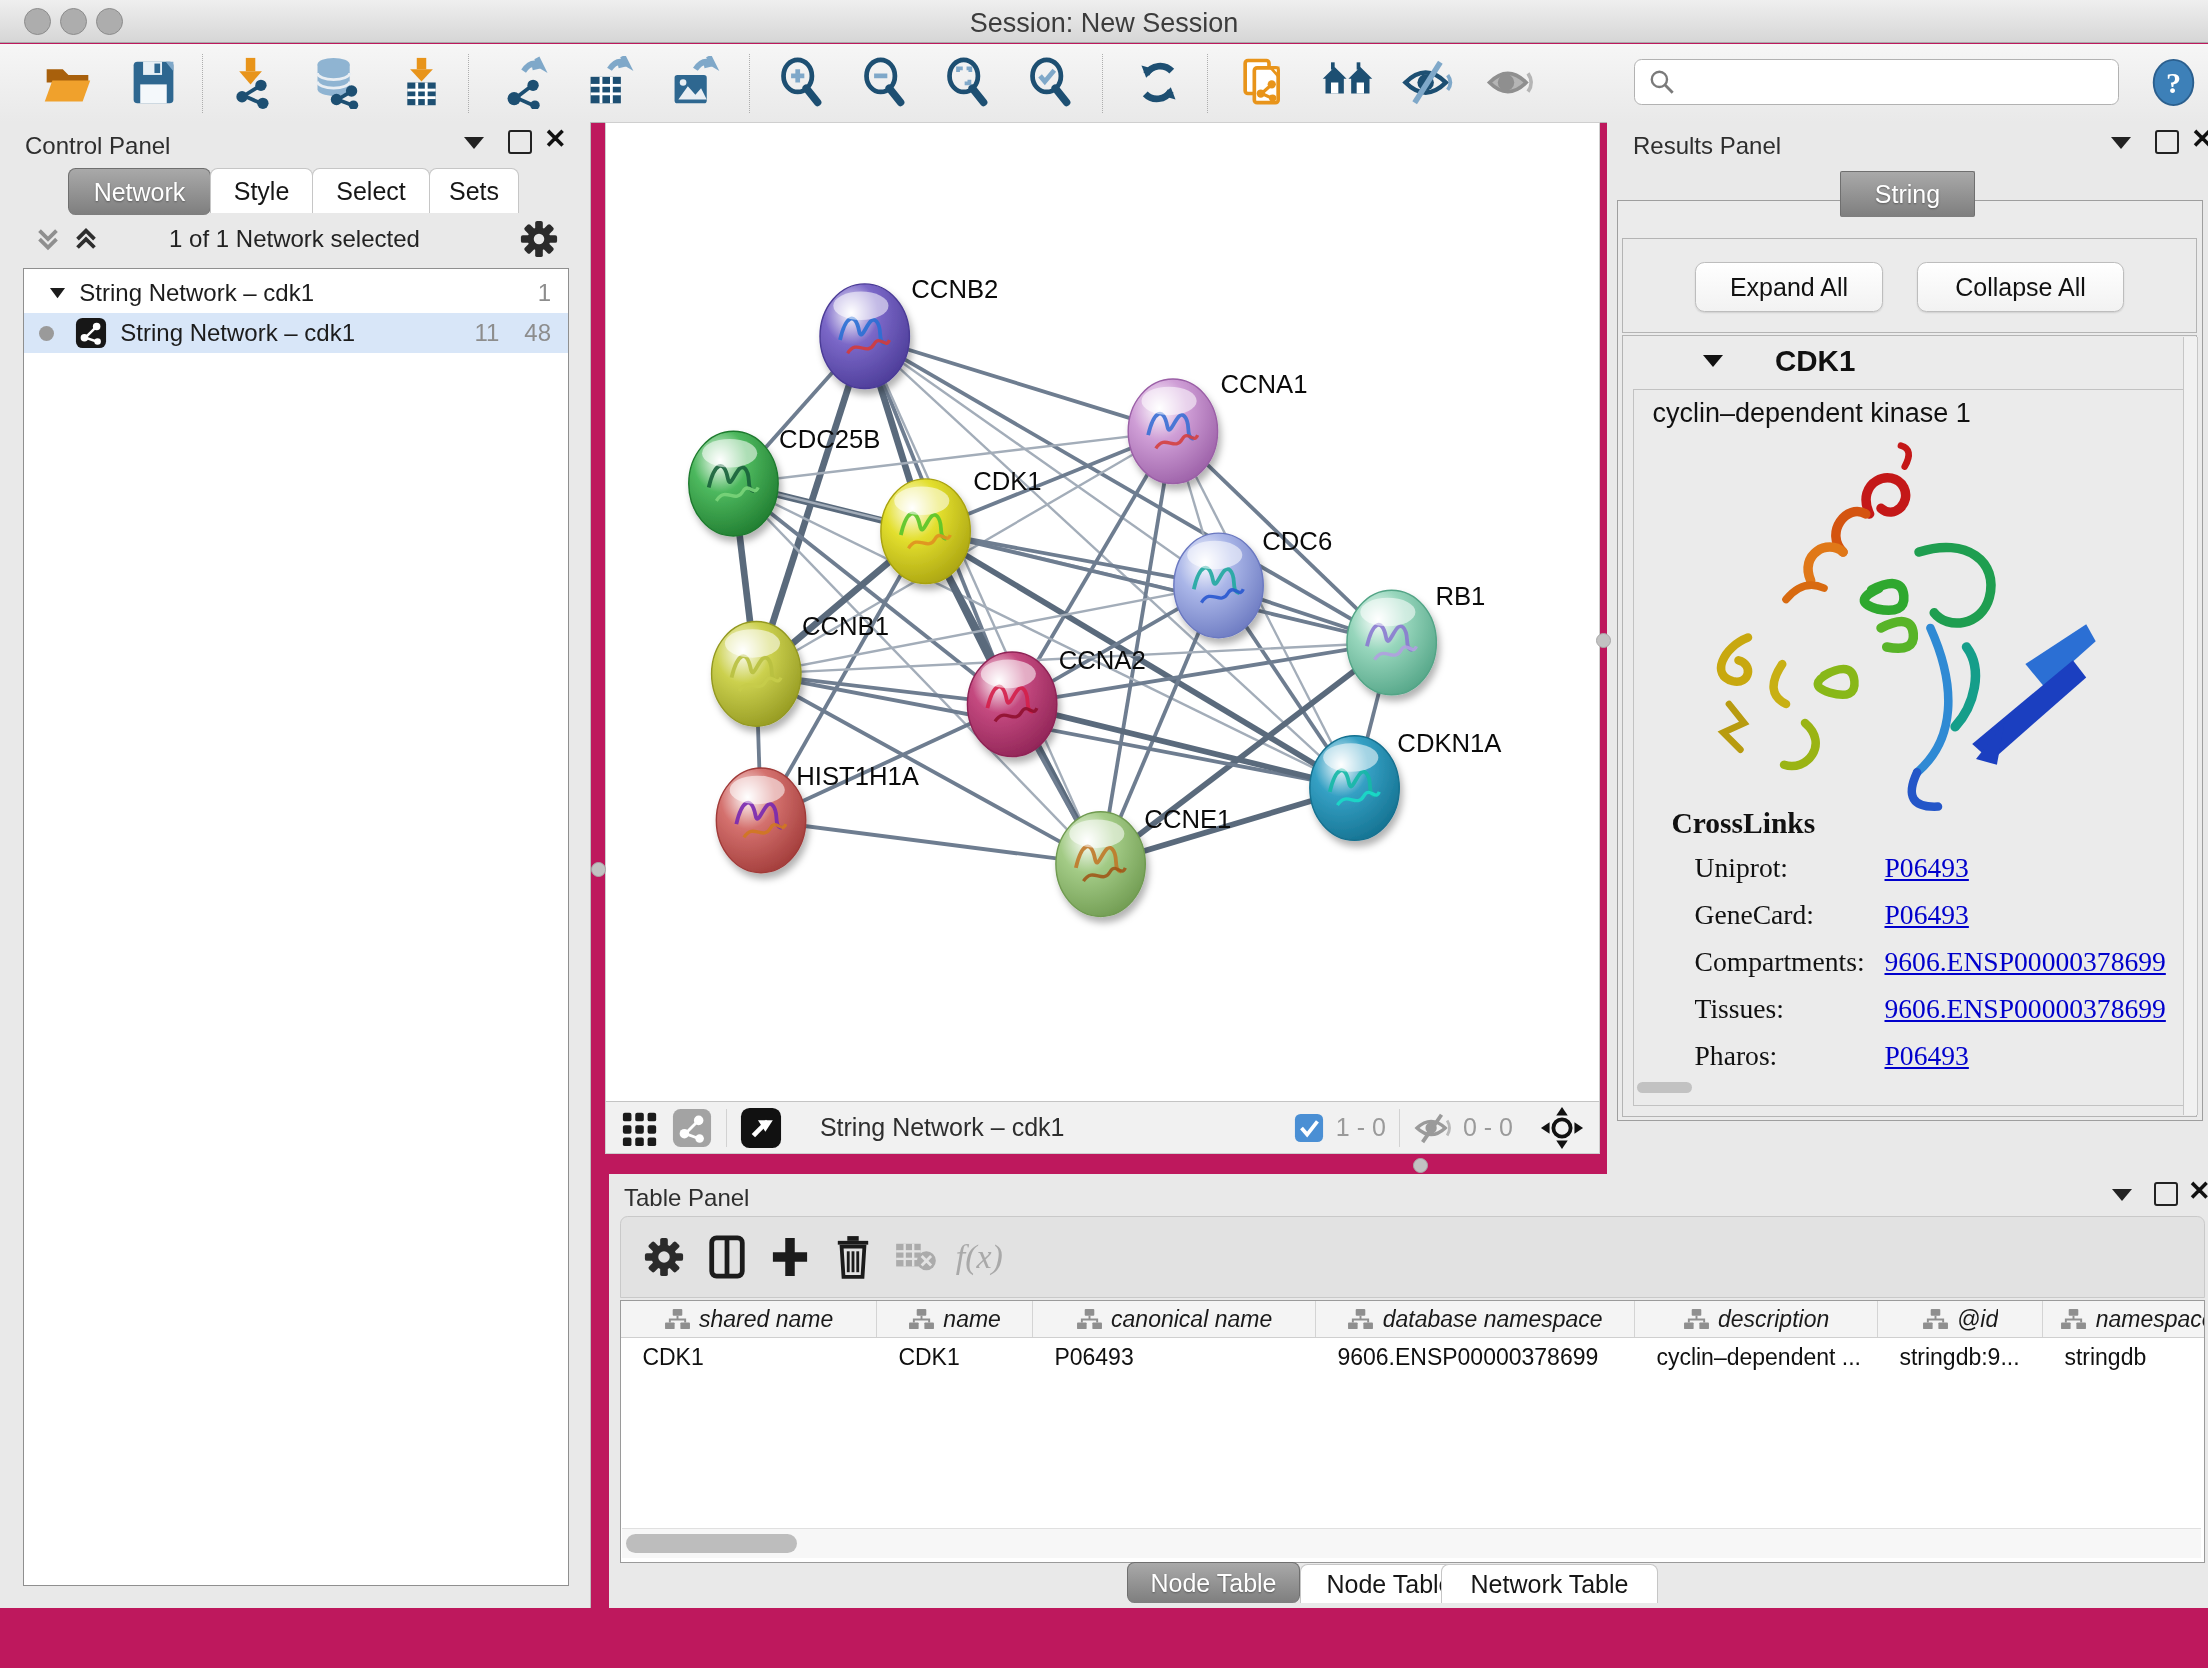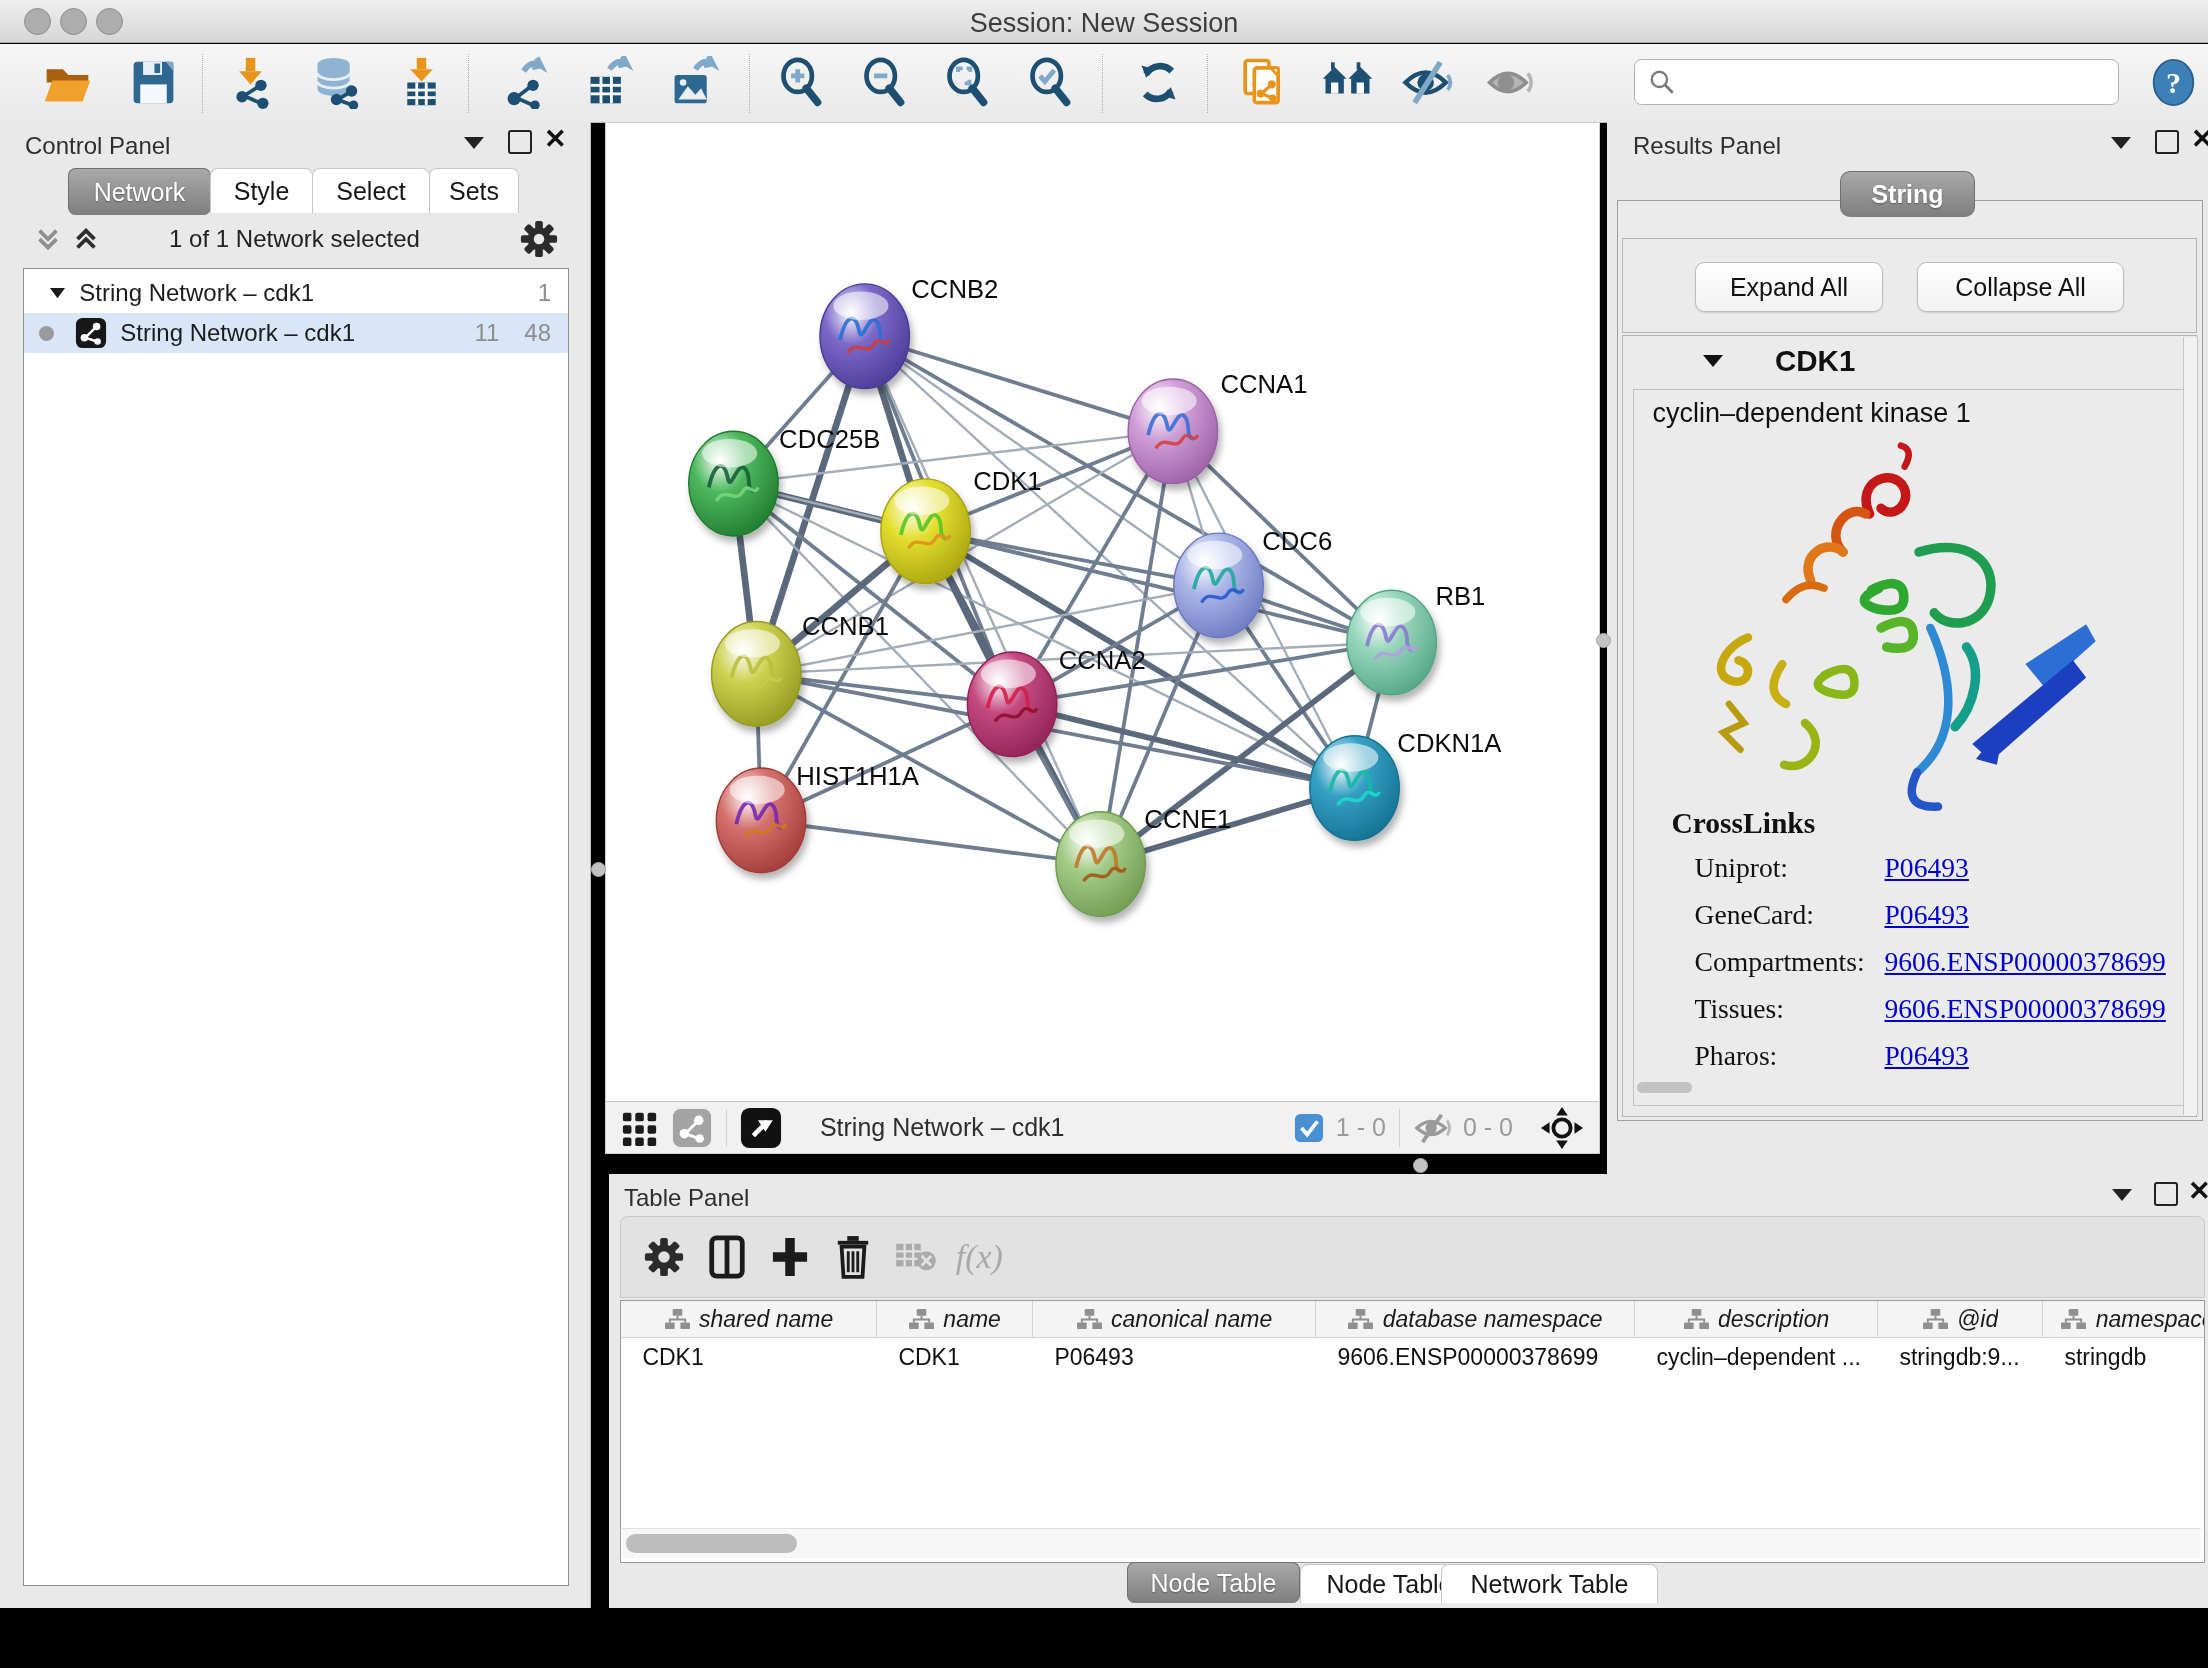--- a/index.html
+++ b/index.html
@@ -1,16 +1,16 @@
 <!DOCTYPE html>
 <html style="font-size:15px"><head>
 <meta charset="utf-8">
 <style>
   html,body{margin:0;padding:0;background:#9a9a9a;}
-  #win{position:relative;width:2208px;height:1668px;background:#000000;
+  #win{position:relative;width:2208px;height:1668px;background:#be185d;
        font-family:"Liberation Sans",sans-serif;overflow:hidden;
        -webkit-font-smoothing:antialiased;}
   .abs{position:absolute;}
   
   #titlebar{left:0;top:0;width:2208px;height:42px;
     background:linear-gradient(#efefef,#d6d6d6);border-bottom:1.9px solid #a9a9a9;}
   .tl-circle{width:25px;height:25px;border-radius:50%;background:#adadad;
     border:1px solid #8c8c8c;top:7.6px;}
   #win-title{width:100%;text-align:center;top:7.6px;font-size:27px;color:#3c3c3c;}
   
@@ -25,21 +25,21 @@
   
   .panel-head-title{font-size:24px;color:#2e2e2e;}
   .ph-tri{width:0;height:0;border-left:10.5px solid transparent;border-right:10.5px solid transparent;
     border-top:12.4px solid #222;}
   .ph-box{width:20px;height:20px;border:2.9px solid #222;border-radius:2.9px;}
   .ph-x{font-size:27px;font-weight:bold;color:#111;line-height:19px;}
   .tab{display:flex;align-items:center;justify-content:center;font-size:25px;color:#161616;
     background:#fff;border:1px solid #c6c6c6;border-bottom:none;border-radius:7.6px 7.6px 0 0;}
   .tab.sel{background:linear-gradient(#a9a9a9,#7e7e7e);color:#fff;border-color:#6f6f6f;
     border-radius:7.6px;text-shadow:0 1px 1.9px rgba(0,0,0,.35);}
-  .tab.round{border-radius:10px;font-weight:bold;}
+  .tab.round{border-radius:2px;}
   
   #control-panel{left:0;top:122px;width:590px;height:1486px;background:#e9e9e9;border-right:1.9px solid #bdbdbd;}
   #cp-list{left:23px;top:146px;width:544px;height:1316px;background:#fff;border:1.9px solid #8f8f8f;}
   .tree-row{position:absolute;left:0;width:100%;height:40px;display:flex;align-items:center;font-size:24px;color:#1c1c1c;}
   .tree-count{color:#8d8d8d;}
   
   #net-canvas{left:605px;top:122px;width:993px;height:980px;background:#fff;border:1px solid #cfcfcf;}
   #net-toolbar{left:605px;top:1101px;width:993px;height:51px;background:#f1f1f1;
     border:1px solid #cfcfcf;border-top:1px solid #c4c4c4;display:flex;align-items:center;}
   .ntb-sep{height:38px;border-left:1.9px solid #d2d2d2;margin:0 13.3px;}

